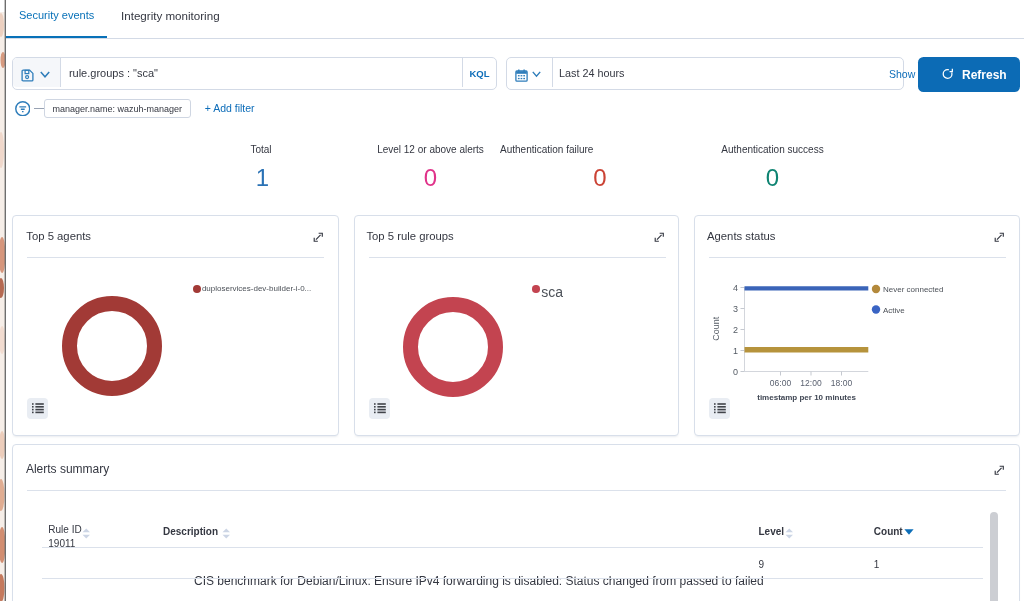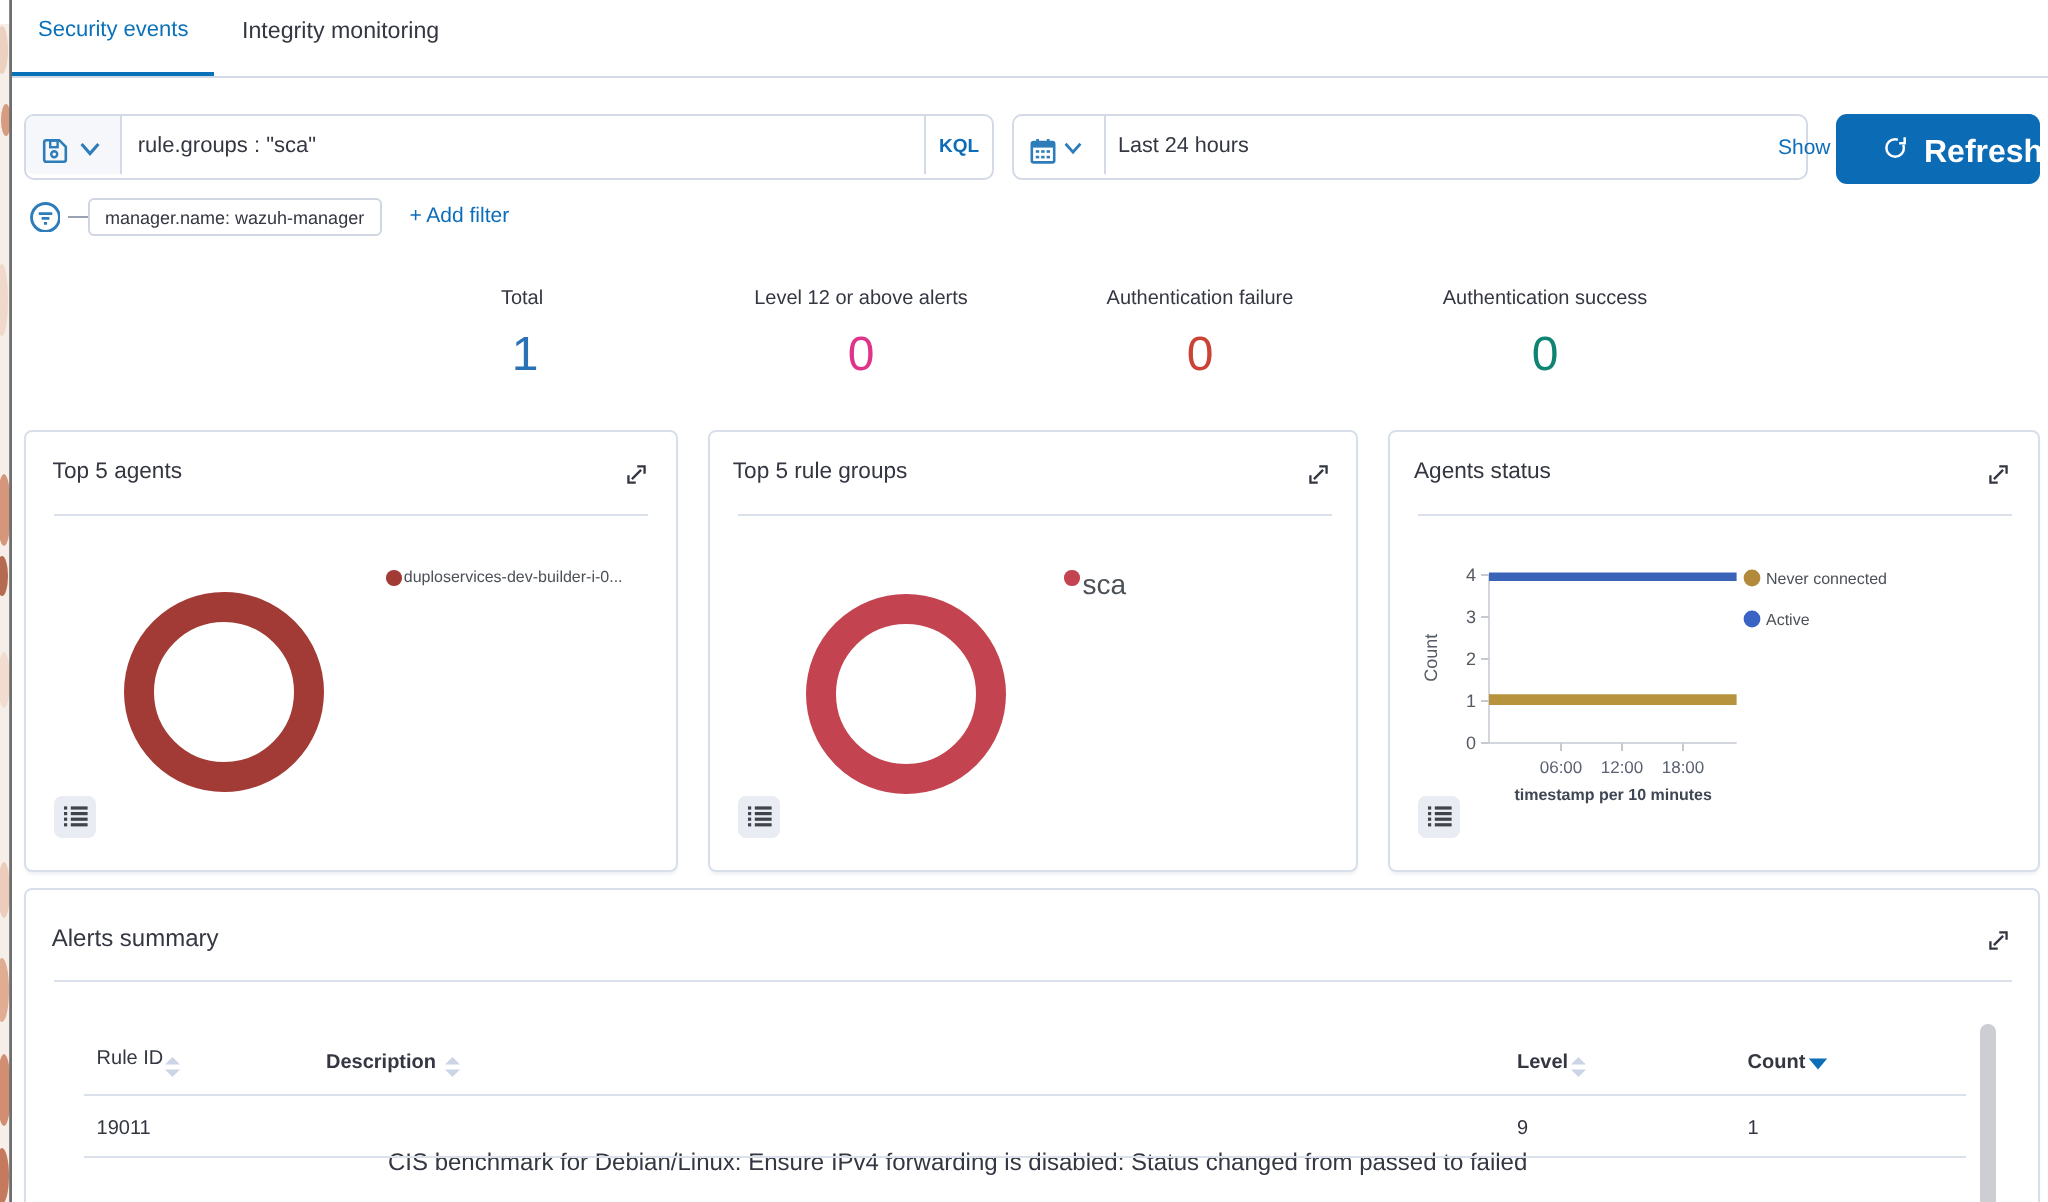--- a/index.html
+++ b/index.html
@@ -72,36 +72,36 @@
 <div class="abs" style="left:551.6px;top:58px;width:1px;height:28.5px;background:#d3dae6"></div>
 <div class="abs dark" style="left:559px;top:67.4px;font-size:10.8px;">Last 24 hours</div>
 <div class="abs blue" style="left:841px;top:67.5px;font-size:10.5px;margin-left:48px;">Show dates</div>
 
 <div class="abs" style="left:918px;top:56.5px;width:102px;height:35px;background:#0c6bb5;border-radius:5.5px;"></div>
 <svg class="abs" style="left:941.5px;top:67.5px" width="12.5" height="12.5" viewBox="0 0 13 13">
   <circle cx="5.8" cy="6.2" r="4.55" fill="none" stroke="#fff" stroke-width="1.3"></circle>
   <polygon points="5.8,6.2 7.6,0.6 12,3.8" fill="#0c6bb5"></polygon>
   <path d="M7.9 3.8 H10.75 V0.7" fill="none" stroke="#fff" stroke-width="1.3"></path>
 </svg>
-<div class="abs" style="left:962px;top:67.5px;font-size:16px;font-weight:bold;color:#fff;">Refresh</div>
+<div class="abs" style="left:962px;top:67.5px;font-size:12px;font-weight:bold;color:#fff;">Refresh</div>
 
 <svg class="abs" style="left:14.5px;top:100.7px" width="15.5" height="15.5" viewBox="0 0 16 16">
   <circle cx="8" cy="8" r="7.2" fill="none" stroke="#2e7dba" stroke-width="1.5"></circle>
   <path d="M4.5 6 h7 M6 8.5 h4 M7.2 11 h1.6" stroke="#2e7dba" stroke-width="1.4" fill="none"></path>
 </svg>
 <div class="abs" style="left:33.8px;top:108px;width:10px;height:1px;background:#98a2b3"></div>
 <div class="abs" style="left:44px;top:99.3px;width:144.5px;height:17px;border:1px solid #cfd6e2;border-radius:3px;background:#fff;"></div>
 <div class="abs dark" style="left:52.5px;top:103.6px;font-size:9px;text-align:right;">manager.name: wazuh-manager</div>
 <div class="abs blue" style="left:204.7px;top:102.2px;font-size:10.5px;">+ Add filter</div>
 
 <div class="abs dark" style="left:161px;top:144px;width:200px;text-align:center;font-size:10px;">Total</div>
 <div class="abs" style="left:162.5px;top:163.8px;width:200px;text-align:center;font-size:24px;color:#2a72b5;">1</div>
 <div class="abs dark" style="left:330.5px;top:144px;width:200px;text-align:center;font-size:10px;">Level 12 or above alerts</div>
 <div class="abs" style="left:330.5px;top:163.8px;width:200px;text-align:center;font-size:24px;color:#e0338a;">0</div>
-<div class="abs dark" style="left:500px;top:144px;width:200px;text-align:center;font-size:10px;">Authentication failure</div>
+<div class="abs dark" style="left:500px;top:144px;width:200px;font-size:10px;">Authentication failure</div>
 <div class="abs" style="left:500px;top:163.8px;width:200px;text-align:center;font-size:24px;color:#cb4335;">0</div>
 <div class="abs dark" style="left:672.5px;top:144px;width:200px;text-align:center;font-size:10px;">Authentication success</div>
 <div class="abs" style="left:672.5px;top:163.8px;width:200px;text-align:center;font-size:24px;color:#0f8472;">0</div>
 
 <div class="abs" style="left:12px;top:215.3px;width:324.6px;height:219px;border:1px solid #d8dfea;border-radius:4px;background:#fff;box-shadow:0 2px 2px -1px rgba(152,162,179,.2);"></div>
 <div class="abs" style="left:353.6px;top:215.3px;width:323.6px;height:219px;border:1px solid #d8dfea;border-radius:4px;background:#fff;box-shadow:0 2px 2px -1px rgba(152,162,179,.2);"></div>
 <div class="abs" style="left:694.3px;top:215.3px;width:324px;height:219px;border:1px solid #d8dfea;border-radius:4px;background:#fff;box-shadow:0 2px 2px -1px rgba(152,162,179,.2);"></div>
 
 <div class="abs dark" style="left:26.3px;top:229.7px;font-size:11.3px;">Top 5 agents</div>
 <div class="abs dark" style="left:366.4px;top:229.7px;font-size:11.3px;">Top 5 rule groups</div>
@@ -235,19 +235,19 @@
 <svg class="abs" style="left:784.5px;top:527.5px" width="8.5" height="11" viewBox="0 0 8.5 11">
     <path d="M4.25 0.5 L8 4.3 H0.5 Z" fill="#ccd5e5"></path>
     <path d="M4.25 10.5 L0.5 6.7 H8 Z" fill="#ccd5e5"></path>
   </svg>
 <div class="abs dark" style="left:873.8px;top:526px;font-size:10px;font-weight:bold;">Count</div>
 <svg class="abs" style="left:903.5px;top:528.5px" width="10" height="6" viewBox="0 0 10 6">
     <path d="M5 5.7 L0.4 0.3 H9.6 Z" fill="#0d6eb8"></path>
   </svg>
 <div class="abs" style="left:42px;top:546.5px;width:941px;height:1px;background:#dbe1eb"></div>
 
-<div class="abs dark" style="left:48.3px;top:559px;font-size:10px;">19011</div>
+<div class="abs dark" style="left:48.3px;top:538px;font-size:10px;">19011</div>
 <div class="abs dark" style="left:163px;top:574px;font-size:12px;margin-left:31px;">CIS benchmark for Debian/Linux: Ensure IPv4 forwarding is disabled: Status changed from passed to failed</div>
 <div class="abs dark" style="left:758.5px;top:559px;font-size:10px;">9</div>
 <div class="abs dark" style="left:873.8px;top:559px;font-size:10px;">1</div>
 <div class="abs" style="left:42px;top:578.3px;width:941px;height:1px;background:#dbe1eb"></div>
 
 <div class="abs" style="left:990px;top:512px;width:7.5px;height:89px;background:#ccced3;border-radius:4px 4px 0 0;"></div>
 
 </body></html>

